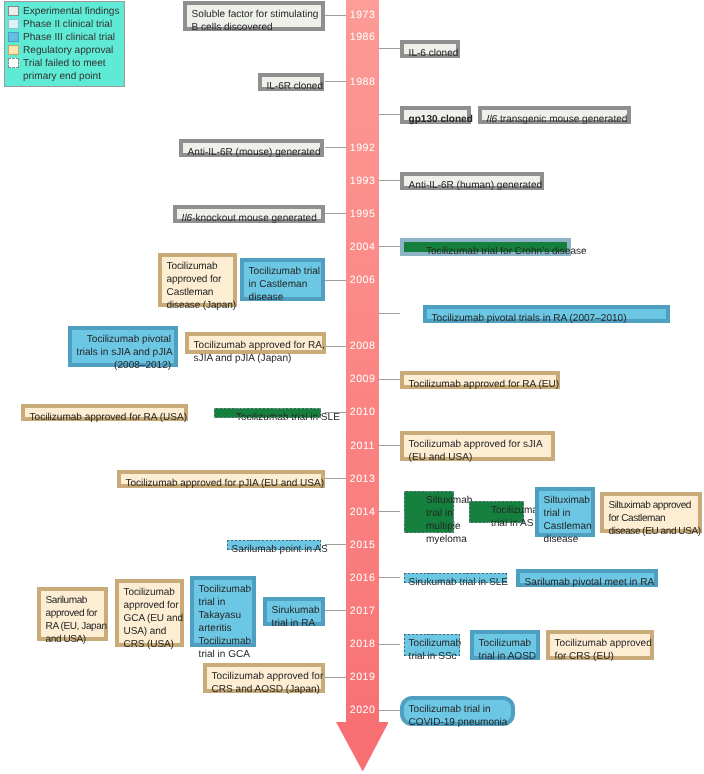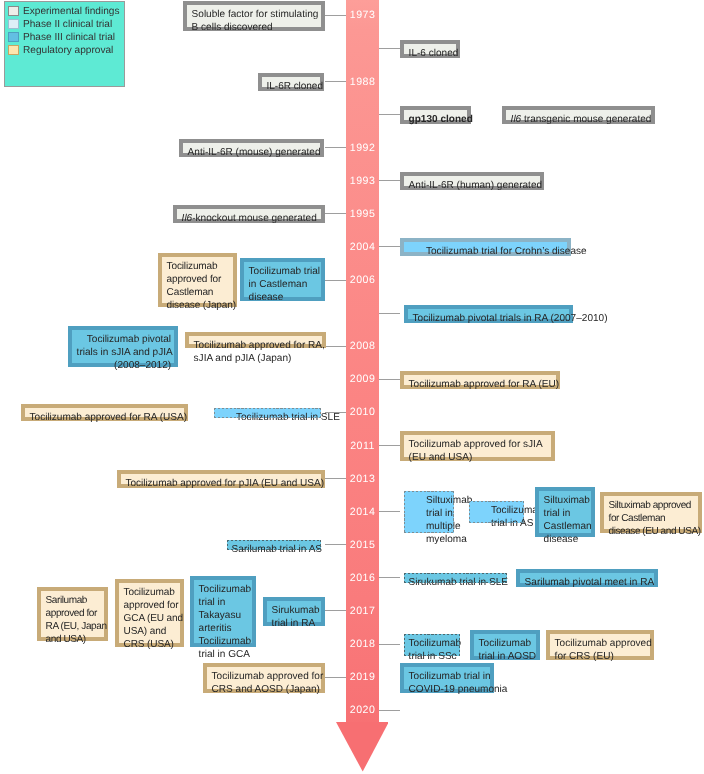--- a/index.html
+++ b/index.html
@@ -15,21 +15,21 @@
   #tl-head{position:absolute;left:335.7px;top:722.4px;width:52.8px;height:49.6px;}
   .year{position:absolute;left:346px;width:32.6px;text-align:center;color:#ffffff;
         font-weight:normal;font-size:10.6px;line-height:11px;letter-spacing:0.5px;text-indent:0.5px;will-change:transform;}
   .conn{position:absolute;height:1px;background:#9e9e9e;}
 
   
   .bx{position:absolute;box-sizing:border-box;border:4px solid #14532d;
       font-size:10.05px;line-height:13px;padding:2.5px 3px 0 4.6px;
       white-space:nowrap;overflow:visible;will-change:transform;}
   .bx.exp{background:#eef0ea;border-color:#8f8f8f;}
-  .bx.p2 {background:#7dd3fc;border-color:#8cb3c6;padding-left:22px;}
+  .bx.p2 {background:#15803d;border-color:#8cb3c6;padding-left:22px;}
   .bx.p3 {background:#6bc7e3;border-color:#4f9fc0;}
   .bx.ap {background:#fcedd3;border-color:#c8ab78;}
   .bx.dashed{border-color:transparent;background-clip:padding-box;}
   .bx.dashed::after{content:'';position:absolute;left:0;top:0;right:0;bottom:0;
      pointer-events:none;
      background-image:
        repeating-linear-gradient(90deg, var(--dc) 0 2.2px, transparent 2.2px 3.9px),
        repeating-linear-gradient(90deg, var(--dc) 0 2.2px, transparent 2.2px 3.9px),
        repeating-linear-gradient(180deg, var(--dc) 0 2.2px, transparent 2.2px 3.9px),
        repeating-linear-gradient(180deg, var(--dc) 0 2.2px, transparent 2.2px 3.9px);
@@ -75,24 +75,28 @@
         <div class="lg-txt">Phase II clinical trial</div>
       </div>
       <div class="lg-row">
         <div class="sw p3"></div>
         <div class="lg-txt">Phase III clinical trial</div>
       </div>
       <div class="lg-row">
         <div class="sw ap"></div>
         <div class="lg-txt">Regulatory approval</div>
       </div>
+      <div class="lg-row wrap">
+        <div class="sw failed"></div>
+        <div class="lg-txt">Trial failed to meet primary end point</div>
+      </div>
     </div>
   <div id="years">
       <div class="year" style="top: 10.35px;">1973</div>
-      <div class="year" style="top: 32px; padding-left: 43px;">1986</div>
+      <div class="year" style="top: 32px;">1986</div>
       <div class="year" style="top: 76.5348px;">1988</div>
       <div class="year" style="top: 109.627px; padding-left: 48px;">1989</div>
       <div class="year" style="top: 142.72px;">1992</div>
       <div class="year" style="top: 175.812px;">1993</div>
       <div class="year" style="top: 208.904px;">1995</div>
       <div class="year" style="top: 241.997px;">2004</div>
       <div class="year" style="top: 275.089px;">2006</div>
       <div class="year" style="top: 308.182px; padding-left: 48px;">2007</div>
       <div class="year" style="top: 341.274px;">2008</div>
       <div class="year" style="top: 374.366px;">2009</div>
@@ -129,45 +133,45 @@
       <div class="conn" style="left: 325.2px; width: 20.8px; top: 610px;"></div>
       <div class="conn" style="left: 378.8px; width: 21.4px; top: 644px;"></div>
       <div class="conn" style="left: 324.8px; width: 21.2px; top: 677px;"></div>
       <div class="conn" style="left: 378.8px; width: 21.2px; top: 710px;"></div>
     </div>
   <div id="boxes">
       <div class="bx exp" style="left: 182.9px; top: 0.95px; width: 141.7px; height: 29.5px;">Soluble factor for stimulating<br>B cells discovered</div>
       <div class="bx exp" style="left: 400.2px; top: 39.7674px; width: 60.4px; height: 18.05px;">IL-6 cloned</div>
       <div class="bx exp" style="left: 258.2px; top: 72.8598px; width: 66.4px; height: 18.05px; letter-spacing: -0.052px;">IL-6R cloned</div>
       <div class="bx exp" style="left: 400.2px; top: 105.952px; width: 71.3px; height: 18.05px; font-weight: bold;">gp130 cloned</div>
-      <div class="bx exp" style="left: 478.3px; top: 105.952px; width: 152.5px; height: 18.05px; margin-left: 24px;"><em>Il6</em> transgenic mouse generated</div>
+      <div class="bx exp" style="left: 478.3px; top: 105.952px; width: 152.5px; height: 18.05px;"><em>Il6</em> transgenic mouse generated</div>
       <div class="bx exp" style="left: 179.4px; top: 139.045px; width: 145.2px; height: 18.05px;">Anti-IL-6R (mouse) generated</div>
       <div class="bx exp" style="left: 400.2px; top: 172.137px; width: 144px; height: 18.05px;">Anti-IL-6R (human) generated</div>
       <div class="bx exp" style="left: 172.5px; top: 205.229px; width: 152.1px; height: 18.05px;"><em>Il6</em>-knockout mouse generated</div>
       <div class="bx p2" style="left: 400.2px; top: 238.322px; width: 171.3px; height: 18.05px;">Tocilizumab trial for Crohn’s disease</div>
       <div class="bx ap" style="left: 157.9px; top: 253.3px; width: 78.7px; height: 53.7px; letter-spacing: -0.15px;">Tocilizumab<br>approved for<br>Castleman<br>disease (Japan)</div>
       <div class="bx p3" style="left: 240.4px; top: 257.7px; width: 84.8px; height: 42.6px;">Tocilizumab trial<br>in Castleman<br>disease</div>
-      <div class="bx p3" style="left: 404px; top: 304.507px; width: 169px; height: 18.05px;">Tocilizumab pivotal trials in RA (2007–2010)</div>
+      <div class="bx p3" style="left: 423px; top: 304.507px; width: 247px; height: 18.05px;">Tocilizumab pivotal trials in RA (2007–2010)</div>
       <div class="bx p3" style="left: 68.4px; top: 326.149px; width: 110.1px; height: 40.95px; text-align: right;">Tocilizumab pivotal<br>trials in sJIA and pJIA<br>(2008–2012)</div>
-      <div class="bx ap" style="left: 184.6px; top: 331.874px; width: 140.6px; height: 16px;">Tocilizumab approved for RA,<br>sJIA and pJIA (Japan)</div>
+      <div class="bx ap" style="left: 184.6px; top: 331.874px; width: 140.6px; height: 22px;">Tocilizumab approved for RA,<br>sJIA and pJIA (Japan)</div>
       <div class="bx ap" style="left: 400.2px; top: 370.691px; width: 159.8px; height: 18.05px; letter-spacing: -0.03px;">Tocilizumab approved for RA (EU)</div>
       <div class="bx ap" style="left: 21px; top: 403.784px; width: 167.4px; height: 17px; letter-spacing: -0.02px;">Tocilizumab approved for RA (USA)</div>
       <div class="bx p2 dashed" style="left: 210.1px; top: 403.784px; width: 115.1px; height: 18.05px;">Tocilizumab trial in SLE</div>
       <div class="bx ap" style="left: 400.2px; top: 431.151px; width: 155px; height: 29.5px;">Tocilizumab approved for sJIA<br>(EU and USA)</div>
       <div class="bx ap" style="left: 116.6px; top: 469.969px; width: 208px; height: 18.05px; letter-spacing: -0.051px;">Tocilizumab approved for pJIA (EU and USA)</div>
       <div class="bx p2 dashed" style="left: 400.2px; top: 487.3px; width: 57.6px; height: 49.7px;">Siltuximab<br>trial in<br>multiple<br>myeloma</div>
       <div class="bx p2 dashed" style="left: 465.3px; top: 497.336px; width: 63.2px; height: 29.5px;">Tocilizumab<br>trial in AS</div>
       <div class="bx p3" style="left: 534.7px; top: 487px; width: 59.5px; height: 50.2px;">Siltuximab<br>trial in<br>Castleman<br>disease</div>
       <div class="bx ap" style="left: 600px; top: 491.611px; width: 102px; height: 40.95px; letter-spacing: -0.457px;">Siltuximab approved<br>for Castleman<br>disease (EU and USA)</div>
-      <div class="bx p3 dashed" style="left: 223px; top: 536.153px; width: 102.2px; height: 18.05px;">Sarilumab trial in AS</div>
+      <div class="bx p3 dashed" style="left: 223px; top: 536.153px; width: 102.2px; height: 18.05px;">Sarilumab point in AS</div>
       <div class="bx p3 dashed" style="left: 400.2px; top: 569.246px; width: 111.3px; height: 18.05px;">Sirukumab trial in SLE</div>
       <div class="bx p3" style="left: 516.3px; top: 569.246px; width: 142px; height: 18.05px;">Sarilumab pivotal meet in RA</div>
       <div class="bx ap" style="left: 37px; top: 587px; width: 71px; height: 53.5px; letter-spacing: -0.421px;">Sarilumab<br>approved for<br>RA (EU, Japan<br>and USA)</div>
       <div class="bx ap" style="left: 114.5px; top: 579.3px; width: 68.5px; height: 68px; letter-spacing: -0.134px;">Tocilizumab<br>approved for<br>GCA (EU and<br>USA) and<br>CRS (USA)</div>
       <div class="bx p3" style="left: 189.8px; top: 575.6px; width: 66.2px; height: 71.4px;">Tocilizumab<br>trial in<br>Takayasu<br>arteritis<br>Tocilizumab<br>trial in GCA</div>
       <div class="bx p3" style="left: 263px; top: 597.2px; width: 62.2px; height: 28.8px;">Sirukumab<br>trial in RA</div>
       <div class="bx p3 dashed" style="left: 400.2px; top: 629.706px; width: 63.5px; height: 29.5px;">Tocilizumab<br>trial in SSc</div>
       <div class="bx p3" style="left: 470.2px; top: 629.706px; width: 69.5px; height: 29.5px;">Tocilizumab<br>trial in AOSD</div>
       <div class="bx ap" style="left: 546.2px; top: 629.706px; width: 108.4px; height: 29.5px;">Tocilizumab approved<br>for CRS (EU)</div>
       <div class="bx ap" style="left: 202.8px; top: 662.798px; width: 122px; height: 29.5px;">Tocilizumab approved for<br>CRS and AOSD (Japan)</div>
-      <div class="bx p3" style="left: 400px; top: 663px; width: 94px; height: 29.5px;">Tocilizumab trial in<br>COVID-19 pneumonia</div>
+      <div class="bx p3" style="left: 400px; top: 696px; width: 115px; height: 29.5px; border-radius: 12px;">Tocilizumab trial in<br>COVID-19 pneumonia</div>
     </div>
 </div>
 
 </body></html>

